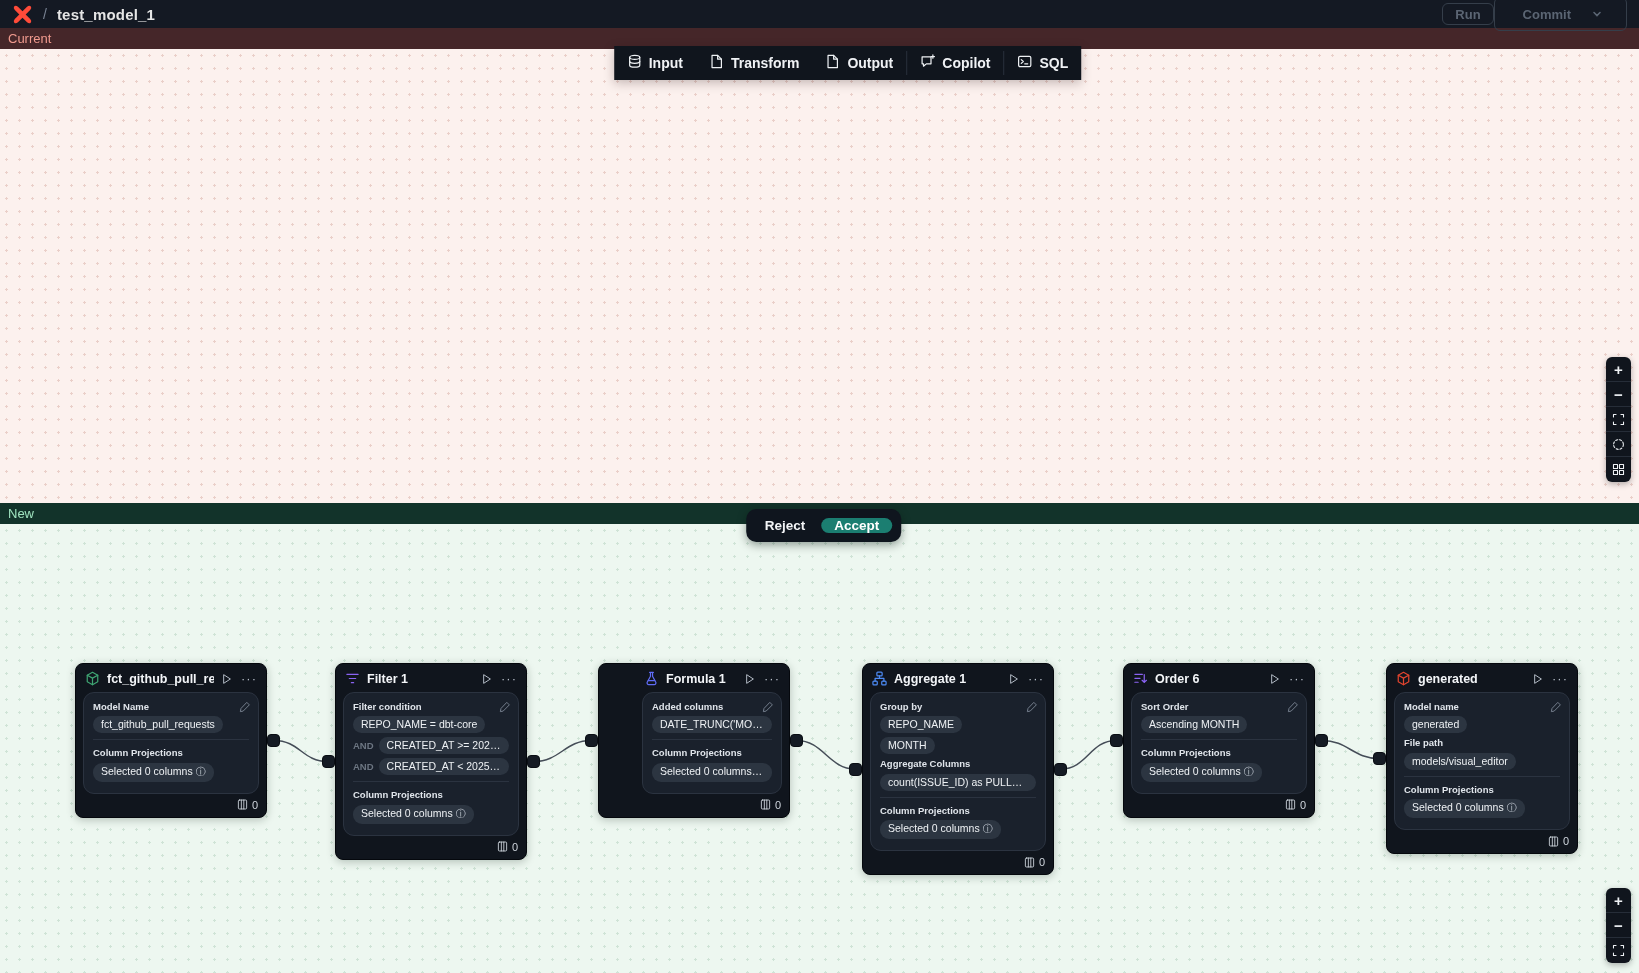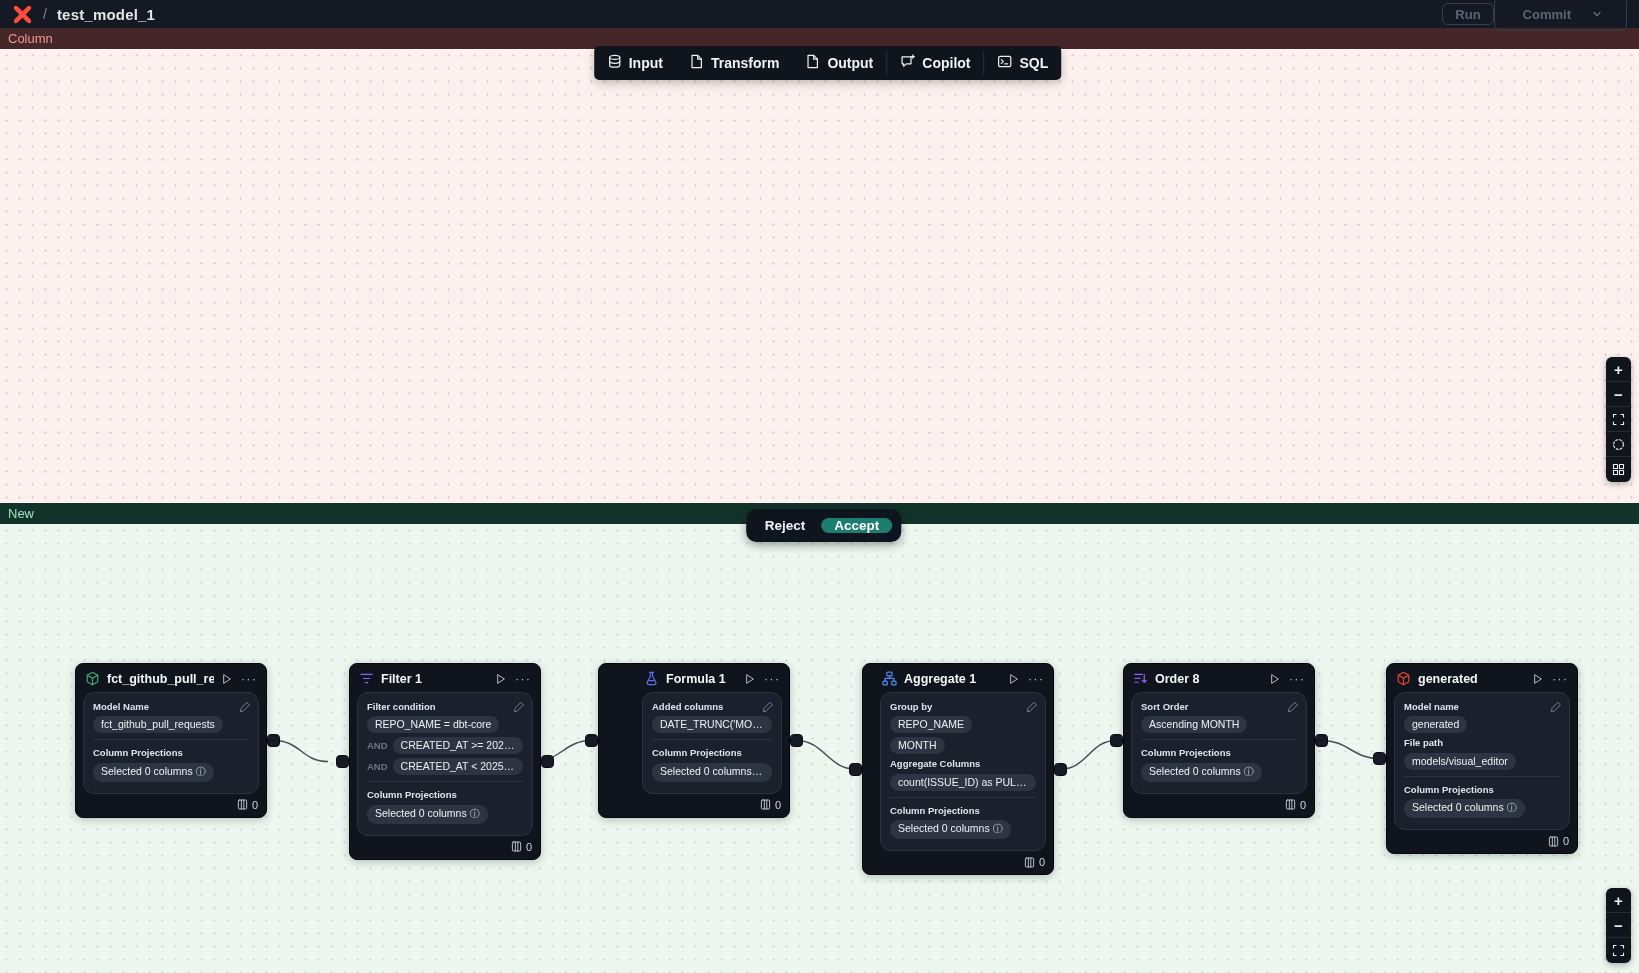--- a/index.html
+++ b/index.html
@@ -32,21 +32,21 @@
   .canvas { position:relative; width:1639px; }
   .canvas-current { height:454px; background-color:#fcf1ee;
     background-image:radial-gradient(circle, #eacfc9 1px, transparent 1.1px);
     background-size:13px 13px; }
   .canvas-new { height:449px; background-color:#edf7f0;
     background-image:radial-gradient(circle, #cfe3d6 1px, transparent 1.1px);
     background-size:13px 13px; }
 
   
   .toolbar { position:absolute; top:-3px; left:50%; transform:translateX(-50%);
-             margin-left:8px; background:#10151d; border-radius:5px; display:flex;
+             margin-left:28px; background:#10151d; border-radius:0; display:flex;
              align-items:stretch; box-shadow:0 3px 10px rgba(30,10,10,.25); }
   .tb-item { display:flex; align-items:center; gap:7px; color:#f0f2f5; font-size:14px;
              font-weight:600; padding:8px 13px; cursor:pointer; white-space:nowrap; }
   .tb-sep { width:1px; background:#2a313d; margin:5px 0; }
 
   
   .controls { position:absolute; right:8px; width:25px; background:#10151d;
               border-radius:6px; display:flex; flex-direction:column;
               box-shadow:0 2px 6px rgba(0,0,0,.3); overflow:hidden; }
   .controls.ctl-current { top:308px; }
@@ -116,21 +116,21 @@
       <span class="split-chev">
         <svg width="10" height="10" viewBox="0 0 10 10" fill="none" stroke="#5b6573" stroke-width="1.6" stroke-linecap="round">
             <path d="M2 3.5l3 3 3-3"></path>
           </svg>
       </span>
     </div>
   </div>
 </div>
 
 <div class="section-bar bar-current">
-  <span>Column</span>
+  <span>Current</span>
 </div>
 
 <div class="canvas canvas-current">
   <div class="toolbar" id="toolbar">
       <div class="tb-item">
         <span><svg width="15" height="15" viewBox="0 0 16 16" fill="none" stroke="#eef1f4" stroke-width="1.3" stroke-linecap="round" stroke-linejoin="round">
             <ellipse cx="8" cy="3.6" rx="5.4" ry="2.1"></ellipse>
             <path d="M2.6 3.6v4.2c0 1.2 2.4 2.1 5.4 2.1s5.4-.9 5.4-2.1V3.6"></path>
             <path d="M2.6 7.8v4.2c0 1.2 2.4 2.1 5.4 2.1s5.4-.9 5.4-2.1V7.8"></path>
           </svg></span>
@@ -265,21 +265,21 @@
         <span style="display: flex;">
           <svg width="11" height="11" viewBox="0 0 16 16" fill="none" stroke="#ced4dc" stroke-width="1.3" stroke-linecap="round" stroke-linejoin="round">
             <rect x="2" y="1.5" width="12" height="13" rx="1.5"></rect>
             <path d="M6.3 1.5v13M9.9 1.5v13"></path>
           </svg>
         </span>
         <span>0</span>
       </div>
       <div class="handle src"></div>
     </div>
-    <div class="node" style="left: 349px; top: 139px;">
+    <div class="node" style="left: 335px; top: 139px;">
       <div class="node-header">
         <span style="display: flex;">
           <svg width="15" height="15" viewBox="0 0 16 16" fill="none" stroke="#8a63f3" stroke-width="1.3" stroke-linecap="round" stroke-linejoin="round">
             <path d="M2 3.5h12M4.6 8h6.8M6.8 12.5h2.4"></path>
           </svg>
         </span>
         <span class="node-title">Filter 1</span>
         <span class="node-actions">
           <span style="display: flex;">
             <svg width="12" height="12" viewBox="0 0 16 16" fill="none" stroke="#b6bec9" stroke-width="1.3" stroke-linecap="round" stroke-linejoin="round">
@@ -360,21 +360,21 @@
           <svg width="11" height="11" viewBox="0 0 16 16" fill="none" stroke="#ced4dc" stroke-width="1.3" stroke-linecap="round" stroke-linejoin="round">
             <rect x="2" y="1.5" width="12" height="13" rx="1.5"></rect>
             <path d="M6.3 1.5v13M9.9 1.5v13"></path>
           </svg>
         </span>
         <span>0</span>
       </div>
       <div class="handle tgt"></div>
       <div class="handle src"></div>
     </div>
-    <div class="node" style="left: 862px; top: 139px; padding-left: 10px;">
+    <div class="node" style="left: 862px; top: 139px;">
       <div class="node-header">
         <span style="display: flex;">
           <svg width="15" height="15" viewBox="0 0 16 16" fill="none" stroke="#4c8bf5" stroke-width="1.3" stroke-linecap="round" stroke-linejoin="round">
             <rect x="5.2" y="1.2" width="5.6" height="4" rx="1"></rect>
             <rect x="1" y="10.8" width="4.6" height="4" rx="1"></rect>
             <rect x="10.4" y="10.8" width="4.6" height="4" rx="1"></rect>
             <path d="M8 5.2v2.6M3.3 10.8V7.8h9.4v3"></path>
           </svg>
         </span>
         <span class="node-title">Aggregate 1</span>
@@ -420,21 +420,21 @@
       <div class="handle tgt"></div>
       <div class="handle src"></div>
     </div>
     <div class="node" style="left: 1123px; top: 139px;">
       <div class="node-header">
         <span style="display: flex;">
           <svg width="15" height="15" viewBox="0 0 16 16" fill="none" stroke="#8a63f3" stroke-width="1.3" stroke-linecap="round" stroke-linejoin="round">
             <path d="M2 3.5h8M2 7.8h5.5M2 12h3.5M12 3.8v8.4M12 12.2l-2.3-2.3M12 12.2l2.3-2.3"></path>
           </svg>
         </span>
-        <span class="node-title">Order 8</span>
+        <span class="node-title">Order 6</span>
         <span class="node-actions">
           <span style="display: flex;">
             <svg width="12" height="12" viewBox="0 0 16 16" fill="none" stroke="#b6bec9" stroke-width="1.3" stroke-linecap="round" stroke-linejoin="round">
               <path d="M4 2.5l8.5 5.5L4 13.5z"></path>
             </svg>
           </span>
           <span class="node-dots">···</span>
         </span>
       </div>
       <div class="node-card">

